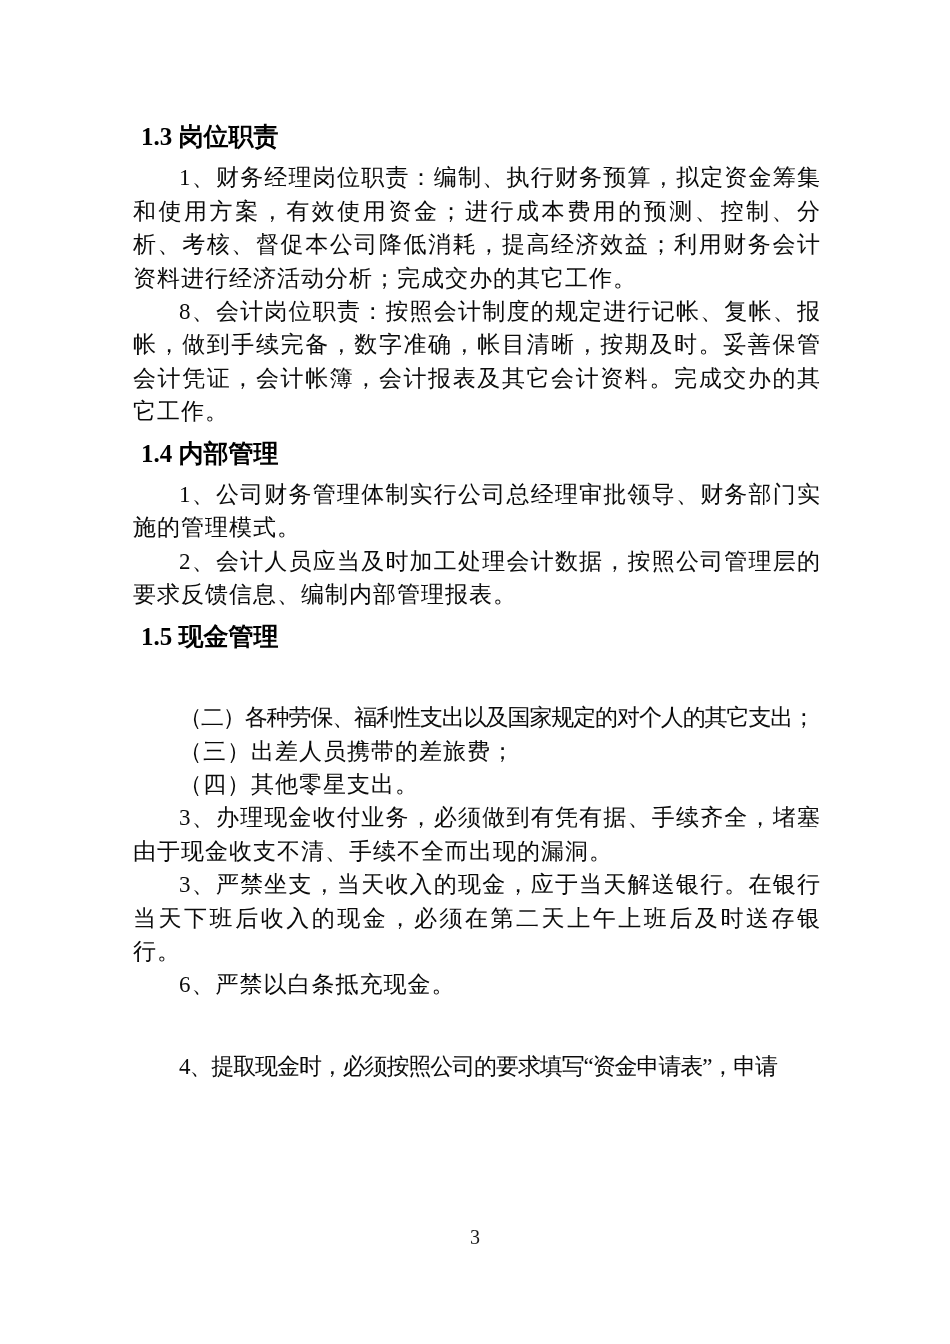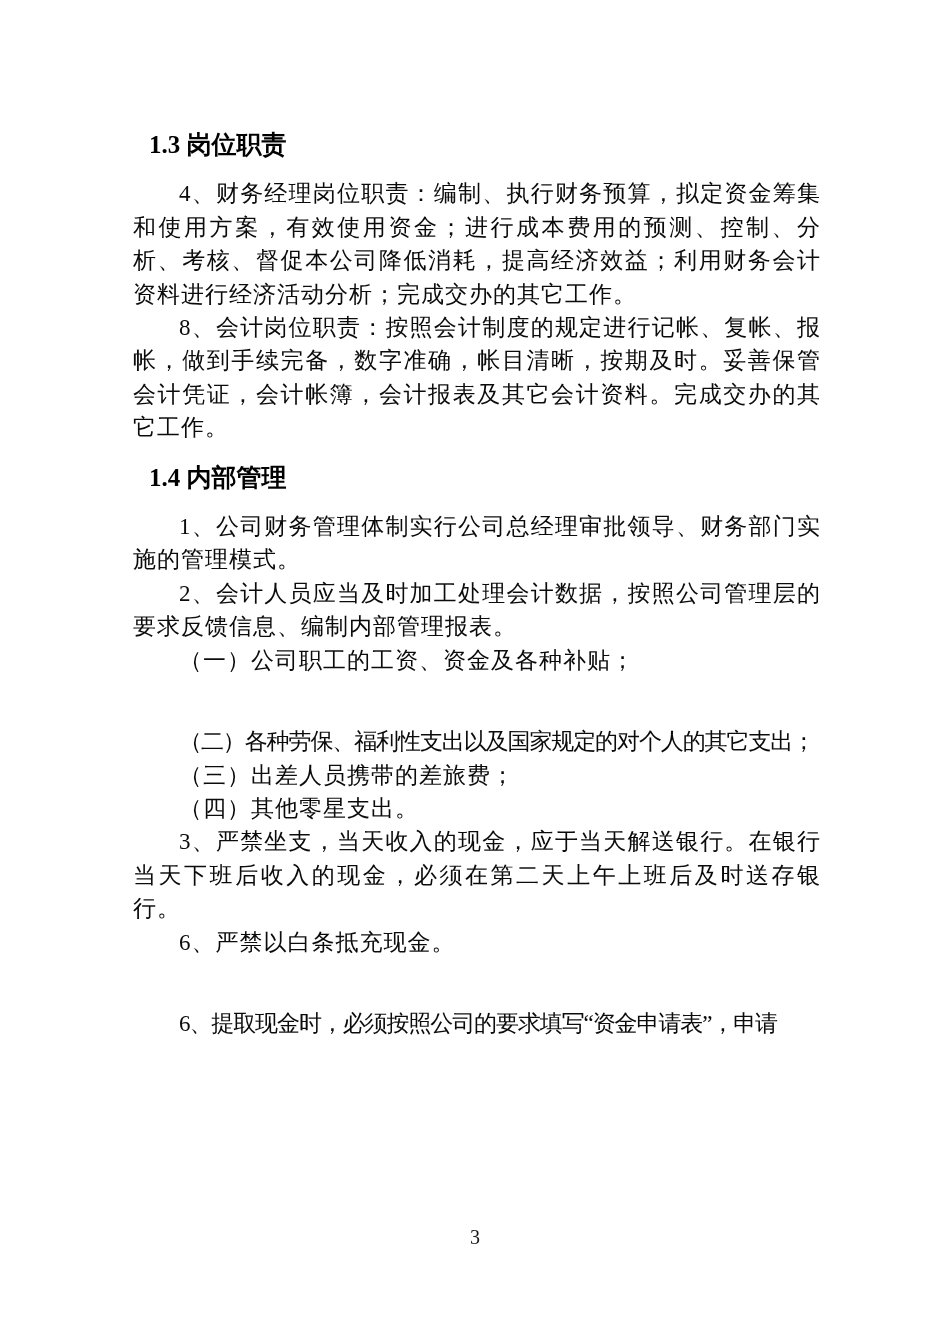--- a/index.html
+++ b/index.html
@@ -15,21 +15,21 @@
   .doc{
     position:absolute;
     left:133px;
     top:112px;
     width:688px;
   }
   .sec-heading{
     font-size:25px;
     font-weight:bold;
     line-height:33.4px;
-    margin:16px;
+    margin:8px;
     padding:0;
     color:#000;
     white-space:nowrap;
   }
   .para{
     font-size:23px;
     line-height:33.4px;
     letter-spacing:1px;
     margin:0;
     padding:0;
@@ -54,31 +54,32 @@
     color:#1a1a1a;
   }
 </style>
 </head>
 <body>
 
 <div class="page">
   <div class="doc">
 
     <h2 class="sec-heading">1.3 岗位职责</h2>
-    <p class="para">4、财务经理岗位职责：编制、执行财务预算，拟定资金筹集和使用方案，有效使用资金；进行成本费用的预测、控制、分析、考核、督促本公司降低消耗，提高经济效益；利用财务会计资料进行经济活动分析；完成交办的其它工作。</p>
+    <p class="para">1、财务经理岗位职责：编制、执行财务预算，拟定资金筹集和使用方案，有效使用资金；进行成本费用的预测、控制、分析、考核、督促本公司降低消耗，提高经济效益；利用财务会计资料进行经济活动分析；完成交办的其它工作。</p>
     <p class="para">8、会计岗位职责：按照会计制度的规定进行记帐、复帐、报帐，做到手续完备，数字准确，帐目清晰，按期及时。妥善保管会计凭证，会计帐簿，会计报表及其它会计资料。完成交办的其它工作。</p>
 
     <h2 class="sec-heading">1.4 内部管理</h2>
     <p class="para">1、公司财务管理体制实行公司总经理审批领导、财务部门实施的管理模式。</p>
     <p class="para">2、会计人员应当及时加工处理会计数据，按照公司管理层的要求反馈信息、编制内部管理报表。</p>
 
-    <p class="para">（一）公司职工的工资、资金及各种补贴；</p>
+    <h2 class="sec-heading">1.5 现金管理</h2>
     <p class="para squeeze">（二）各种劳保、福利性支出以及国家规定的对个人的其它支出；</p>
     <p class="para">（三）出差人员携带的差旅费；</p>
     <p class="para">（四）其他零星支出。</p>
+    <p class="para">3、办理现金收付业务，必须做到有凭有据、手续齐全，堵塞由于现金收支不清、手续不全而出现的漏洞。</p>
     <p class="para">3、严禁坐支，当天收入的现金，应于当天解送银行。在银行当天下班后收入的现金，必须在第二天上午上班后及时送存银行。</p>
     <p class="para">6、严禁以白条抵充现金。</p>
-    <p class="para squeeze">6、提取现金时，必须按照公司的要求填写“资金申请表”，申请</p>
+    <p class="para squeeze">4、提取现金时，必须按照公司的要求填写“资金申请表”，申请</p>
 
   </div>
 
   <div class="page-num">3</div>
 </div>
 
 </body></html>

